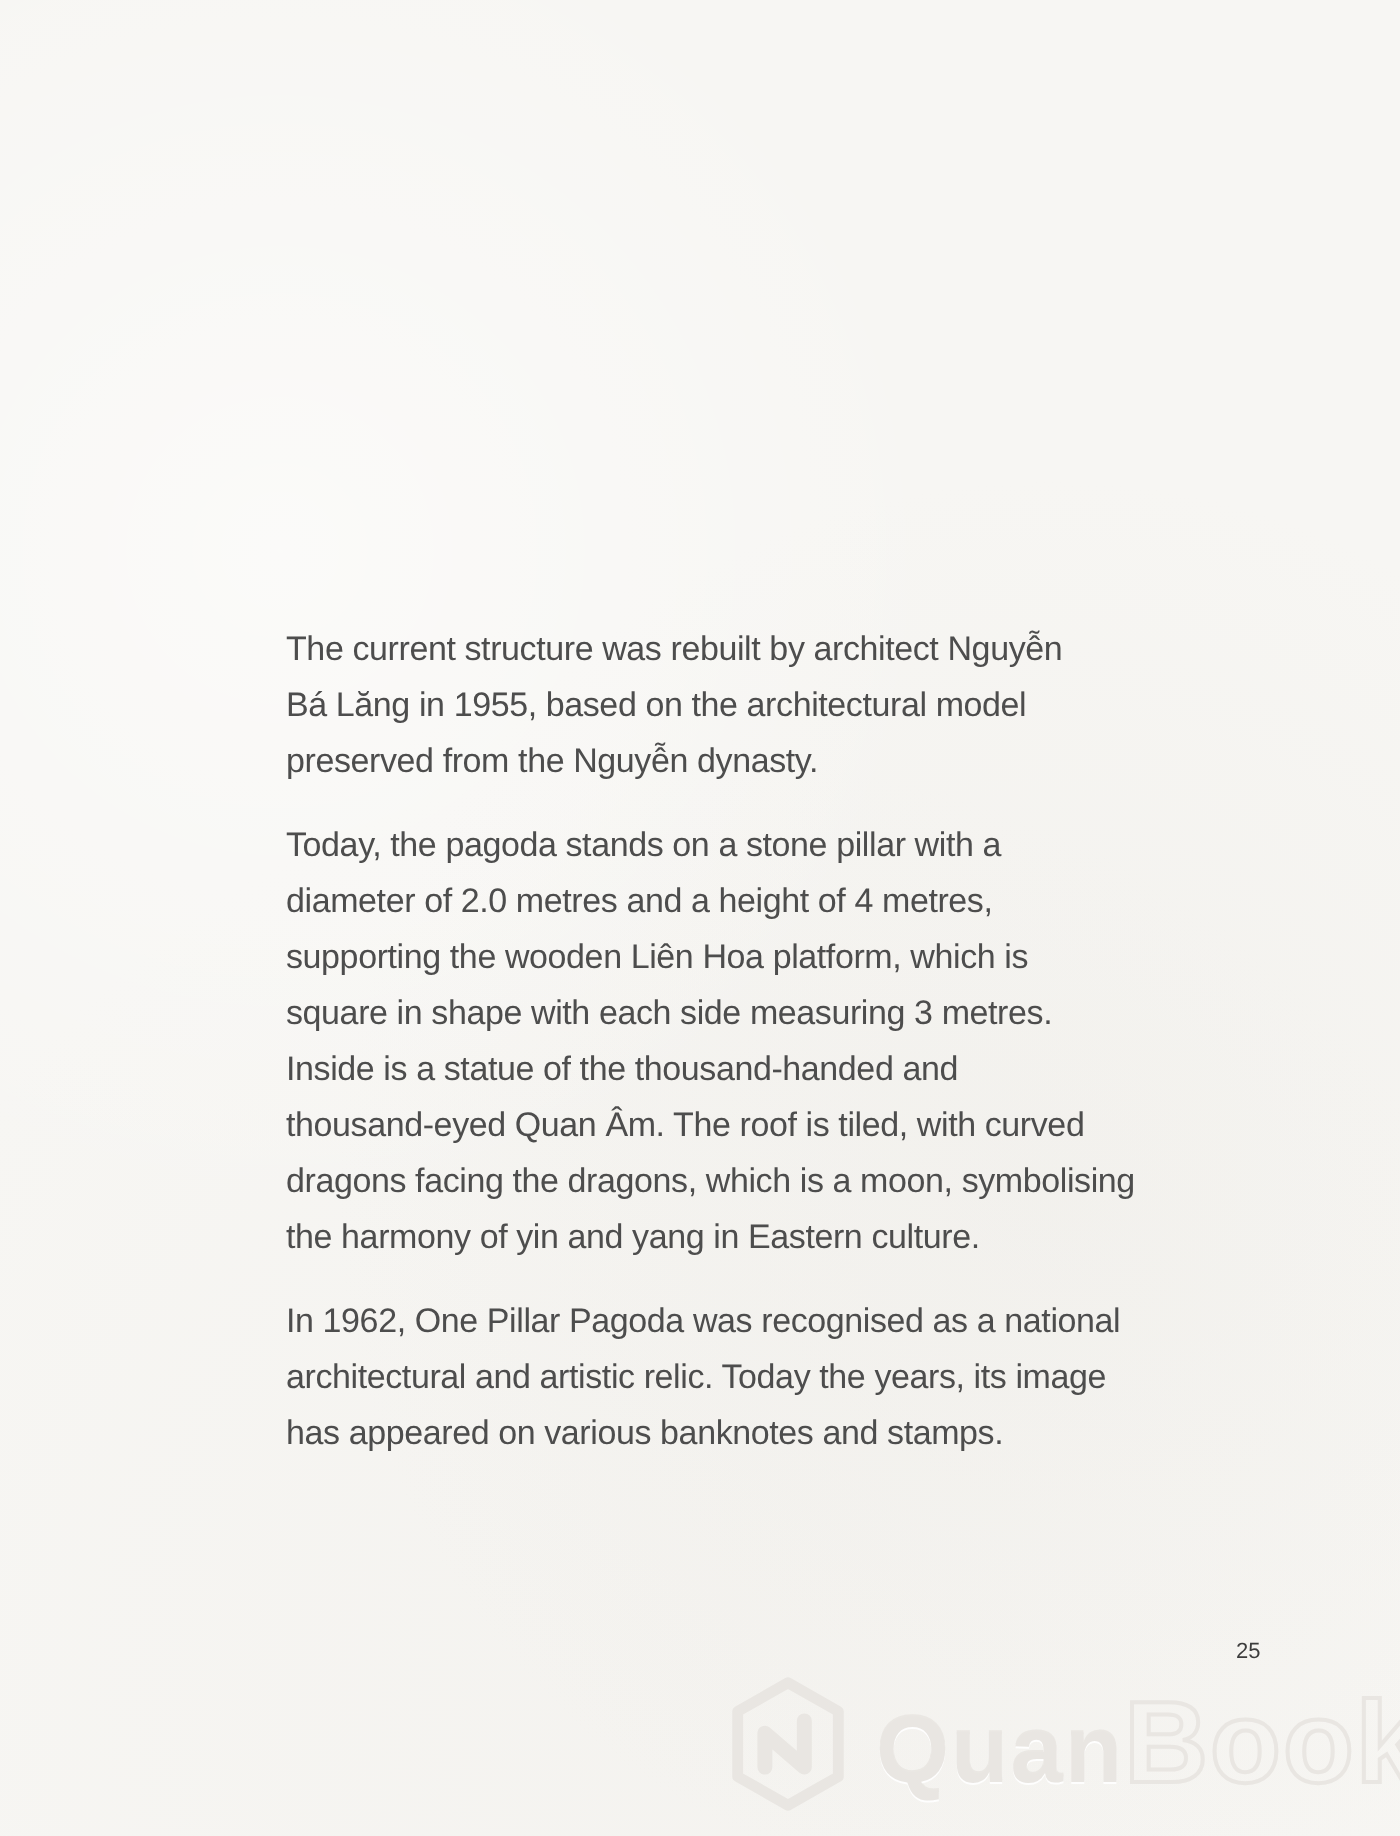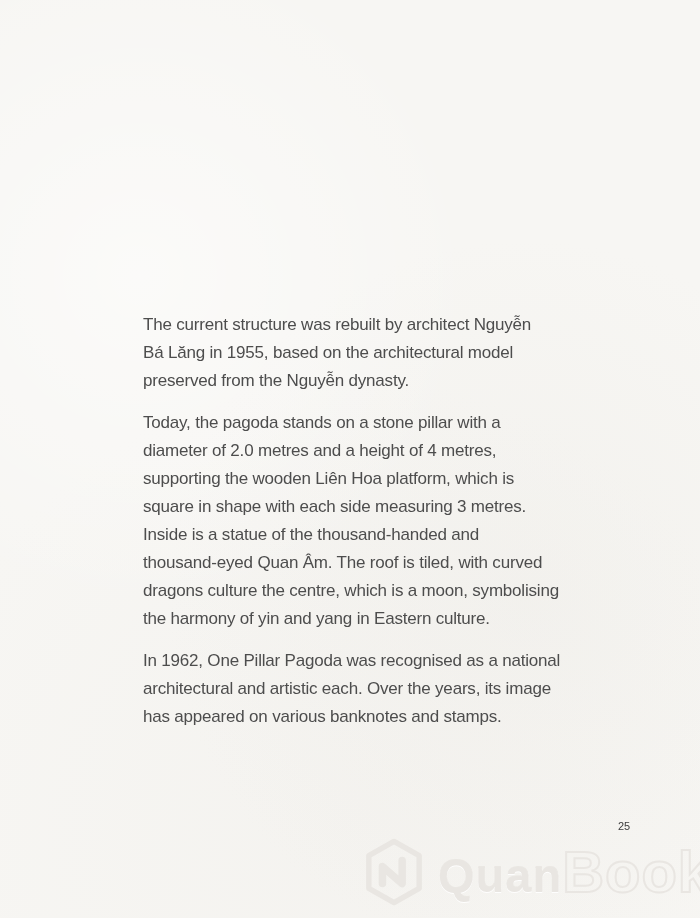--- a/index.html
+++ b/index.html
@@ -113,27 +113,27 @@
       <span class="line">preserved from the Nguyễn dynasty.</span>
     </div>
 
     <div class="para">
       <span class="line">Today, the pagoda stands on a stone pillar with a</span>
       <span class="line">diameter of 2.0 metres and a height of 4 metres,</span>
       <span class="line">supporting the wooden Liên Hoa platform, which is</span>
       <span class="line">square in shape with each side measuring 3 metres.</span>
       <span class="line">Inside is a statue of the thousand-handed and</span>
       <span class="line">thousand-eyed Quan Âm. The roof is tiled, with curved</span>
-      <span class="line">dragons culture the centre, which is a moon, symbolising</span>
+      <span class="line">dragons facing the dragons, which is a moon, symbolising</span>
       <span class="line">the harmony of yin and yang in Eastern culture.</span>
     </div>
 
     <div class="para">
       <span class="line">In 1962, One Pillar Pagoda was recognised as a national</span>
-      <span class="line">architectural and artistic each. Over the years, its image</span>
+      <span class="line">architectural and artistic relic. Today the years, its image</span>
       <span class="line">has appeared on various banknotes and stamps.</span>
     </div>
 
   </main>
 
   <div class="watermark">
     <svg class="wm-logo" viewBox="0 0 100 100" aria-hidden="true">
       <path d="M50 5 L87 26 L87 74 L50 95 L13 74 L13 26 Z" fill="none" stroke="#e9e6e2" stroke-width="8" stroke-linejoin="round"></path>
       <path d="M33 67 L33 42 L62 67 L62 33" fill="none" stroke="#e9e6e2" stroke-width="11" stroke-linejoin="round" stroke-linecap="round"></path>
     </svg>

